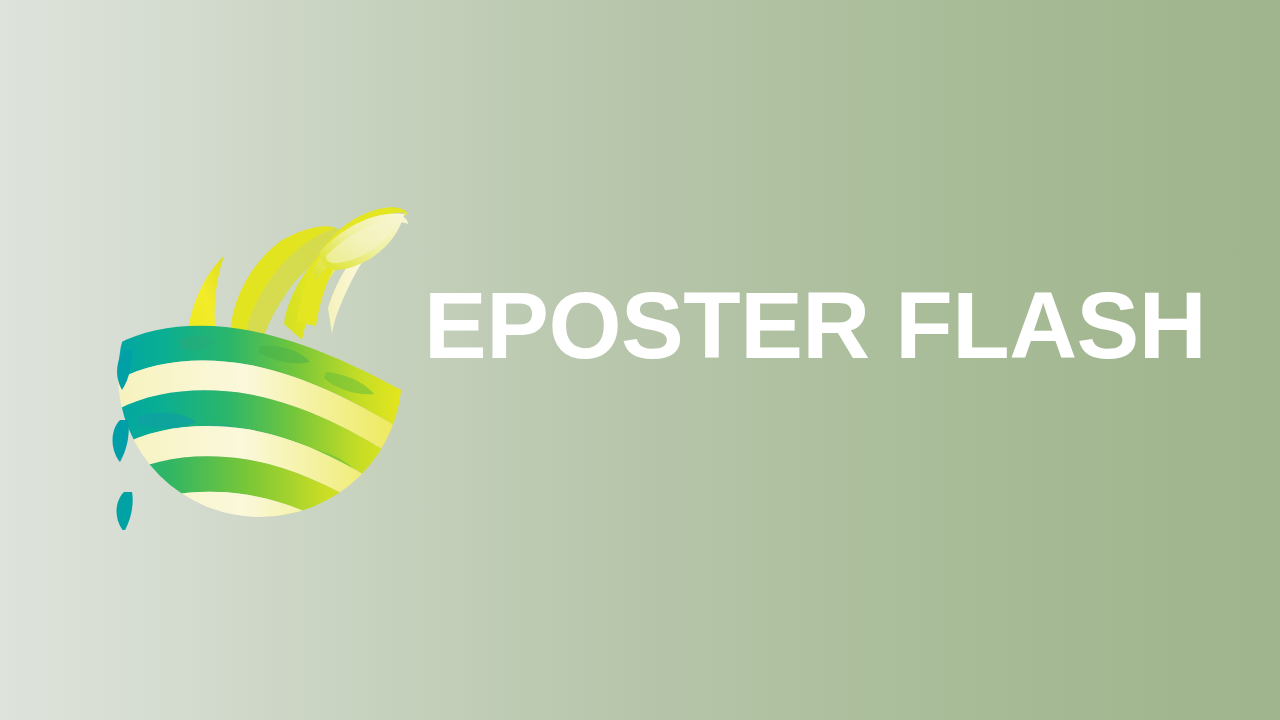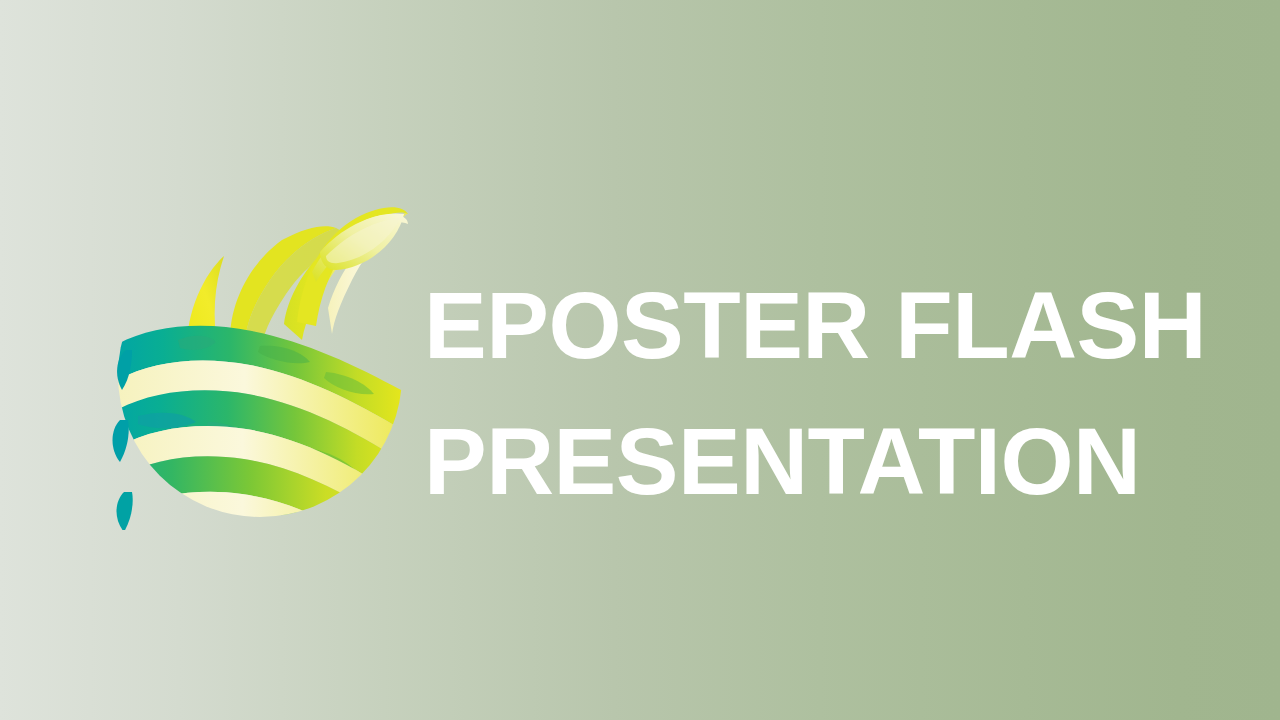--- a/index.html
+++ b/index.html
@@ -250,16 +250,15 @@
         <path d="M14 150 C 4 158, 2 176, 10 190 C 18 178, 20 162, 20 150 Z" fill="#00a0a6"></path>
         <path d="M8 220 C -2 230, -2 250, 8 262 C 16 248, 18 232, 16 220 Z" fill="#009fa8"></path>
         <path d="M12 292 C 2 302, 2 320, 12 332 C 20 318, 22 302, 20 292 Z" fill="#00a2a4"></path>
         <path d="M20 360 C 10 370, 10 388, 20 400 C 28 386, 30 370, 28 360 Z" fill="#00a4a2"></path>
       </g>
     </svg>
   </div>
 
   <div id="title-block">
     <div class="title-line">EPOSTER FLASH</div>
-    <div class="title-line">PRESENTATION</div>
   </div>
 
 </div>
 
 </body></html>

